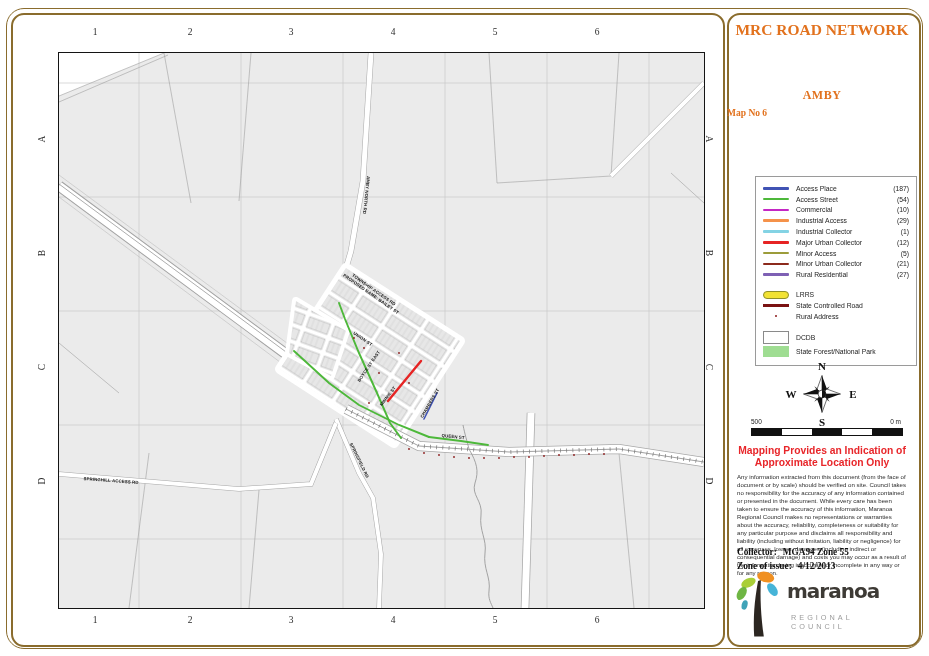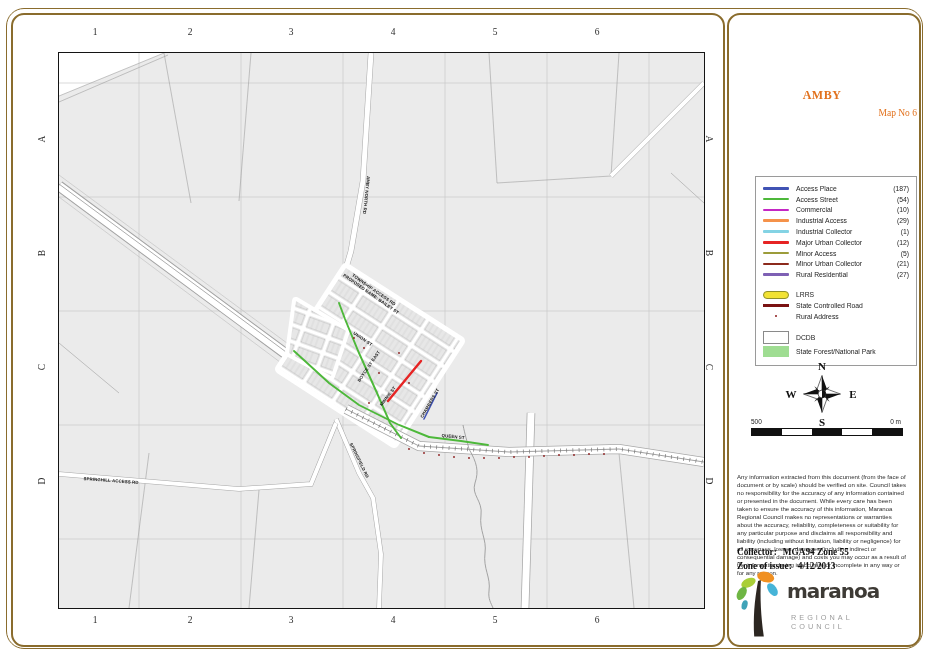--- a/index.html
+++ b/index.html
@@ -23,22 +23,22 @@
   .st-blue{stroke:var(--c-access-place,#4053b4);}
   .ra-dot{fill:var(--rural-address,#8b1a1a);}
   
   .sb{position:absolute;left:727px;top:13px;width:190px;height:630px;}
   .title1{position:absolute;top:8px;left:0;width:100%;text-align:center;
         font-family:"Liberation Serif",serif;font-weight:bold;font-size:15.5px;color:var(--accent,#e2721e);}
   .title2{position:absolute;top:27px;left:0;width:100%;text-align:center;
         font-family:"Liberation Serif",serif;font-weight:bold;font-size:13.5px;color:var(--accent,#e2721e);}
   .mapname{position:absolute;top:75px;left:0;width:100%;text-align:center;
         font-family:"Liberation Serif",serif;font-weight:bold;font-size:12px;color:var(--accent,#e2721e);letter-spacing:.5px;}
-  .mapno{position:absolute;top:95px;left:0;width:100%;text-align:right;
-        font-family:"Liberation Serif",serif;font-weight:normal;font-size:9.5px;color:var(--accent,#e2721e);}
+  .mapno{position:absolute;top:95px;left:0;width:100%;text-align:left;
+        font-family:"Liberation Serif",serif;font-weight:bold;font-size:9.5px;color:var(--accent,#e2721e);}
   .legend{position:absolute;top:163px;left:28px;width:146px;background:#fff;border:1px solid #9a9a9a;
         padding:6px 7px 6px 7px;}
   .lg-row{display:flex;align-items:center;height:10.8px;}
   .lg-sw{width:26px;flex:0 0 26px;display:flex;align-items:center;justify-content:center;}
   .lg-line{width:26px;height:2.6px;border-radius:1px;}
   .lg-label{font-size:6.8px;color:#1d1d1d;margin-left:7px;flex:1 1 auto;white-space:nowrap;}
   .lg-count{font-size:6.8px;color:#1d1d1d;text-align:right;flex:0 0 22px;}
   .lg-gap{height:9px;}
   .sw-lrrs{width:24px;height:6px;background:var(--lrrs-fill,#f2e234);border:1.6px solid var(--lrrs-border,#90902a);border-radius:5px;}
   .sw-scr{width:26px;height:3px;background:var(--state-controlled,#7a1212);}
@@ -220,20 +220,21 @@
         <text class="slabel" transform="translate(330,344) rotate(-53)">MINNIE ST</text>
         <text class="slabel" transform="translate(372,351) rotate(-60)">CHAMBERS ST</text>
         <text class="slabel" transform="translate(394,385) rotate(6)">QUEEN ST</text>
         <text class="slabel" transform="translate(299,408) rotate(64)">SPRINGFIELD RD</text>
         <text class="slabel" transform="translate(52,429) rotate(4)">SPRINGHILL ACCESS RD</text>
       </g>
     </svg>
   </div>
 
   <div class="sb">
+    <div class="title1">MRC ROAD NETWORK</div>
     <div class="mapname">AMBY</div>
     <div class="mapno">Map No 6</div>
 
     <div class="legend">
       <div class="lg-row">
         <span class="lg-sw">
             <span class="lg-line" style="background-color: rgb(64, 83, 180);"></span>
           </span>
         <span class="lg-label">Access Place</span>
         <span class="lg-count">(187)</span>
@@ -364,20 +365,24 @@
         <path d="M0,-3.6 A3.6,3.6 0 0 1 0,3.6 Z" fill="#111"></path>
       </svg>
     </div>
 
     <div class="scale">
       <span class="scale-num" style="left:0;">500</span>
       <span class="scale-num" style="right:2px;">0 m</span>
       <div class="scale-bar"></div>
     </div>
 
+    <div class="warning">
+      <div>Mapping Provides an Indication of</div>
+      <div>Approximate Location Only</div>
+    </div>
 
     <div class="disclaimer">Any information extracted from this document (from the face of document or by scale) should be verified on site. Council takes no responsibility for the accuracy of any information contained or presented in the document. While every care has been taken to ensure the accuracy of this information, Maranoa Regional Council makes no representations or warranties about the accuracy, reliability, completeness or suitability for any particular purpose and disclaims all responsibility and liability (including without limitation, liability or negligence) for all expenses, losses, damages (including indirect or consequential damage) and costs you may occur as a result of the information being inaccurate or incomplete in any way or for any reason.</div>
 
     <div class="meta" style="top:534px;">
       <span>Collector:</span><span class="v">MGA94 Zone 55</span>
     </div>
     <div class="meta" style="top:548px;">
       <span>Zone of issue:</span><span class="v">4/12/2013</span>
     </div>
 

